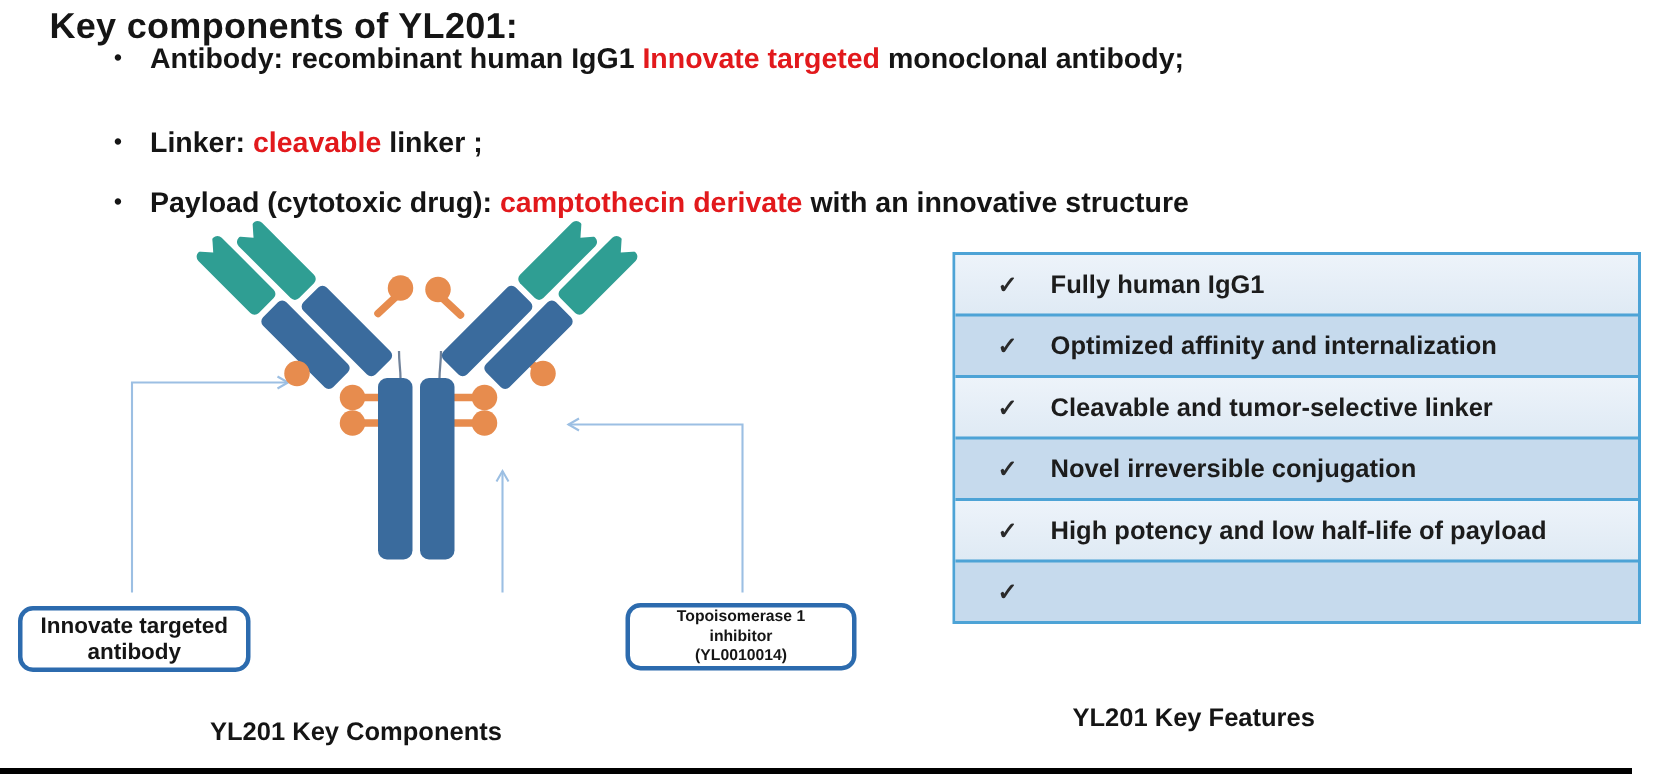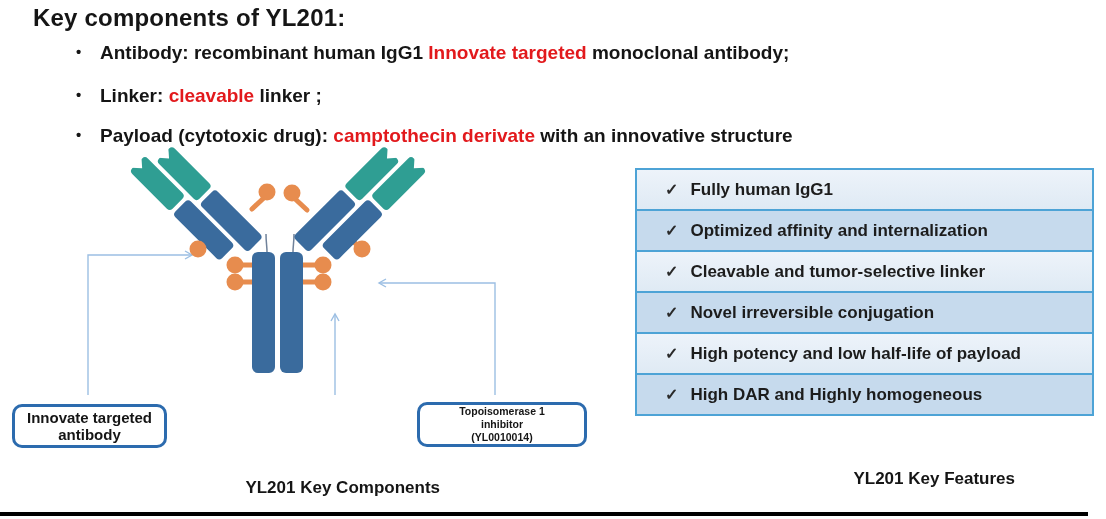--- a/index.html
+++ b/index.html
@@ -6,51 +6,51 @@
   .slide{
     position:relative;width:1106px;height:519px;background:#ffffff;overflow:hidden;
     font-family:"Liberation Sans", sans-serif;color:var(--text-dark,#151515);
   }
   .title{
     position:absolute;left:33px;top:4px;font-size:24px;font-weight:bold;letter-spacing:.2px;
   }
   .bullet{position:absolute;left:76px;font-size:19px;font-weight:bold;white-space:nowrap;}
   .bullet .dot{display:inline-block;width:24px;font-size:15px;vertical-align:2px;}
   .bullet .hl{color:var(--highlight-red,#e2191c);}
-  .b1{top:42px;} .b2{top:85px;} .b3{top:125px;}
+  .b1{top:29px;} .b2{top:85px;} .b3{top:125px;}
 
   .diagram-svg{position:absolute;left:80px;top:140px;}
 
   .label-box{
     position:absolute;background:#ffffff;border:3px solid var(--label-border,#2c6bae);
     border-radius:10px;display:flex;align-items:center;justify-content:center;
     text-align:center;font-weight:bold;white-space:pre-line;box-sizing:border-box;
   }
   .lb-antibody{left:12px;top:404px;width:155px;height:44px;font-size:15px;line-height:1.15;}
   .lb-linker{left:218px;top:406px;width:150px;height:41px;font-size:15px;}
-  .lb-payload{left:417px;top:402px;width:170px;height:45px;font-size:10.5px;line-height:1.22;}
+  .lb-payload{left:417px;top:402px;width:154px;height:45px;font-size:10.5px;line-height:1.22;}
 
-  .caption{position:absolute;text-align:right;font-weight:bold;font-size:17px;}
+  .caption{position:absolute;text-align:left;font-weight:bold;font-size:17px;}
   .cap-components{left:140px;top:478px;width:300px;}
   .cap-features{left:715px;top:469px;width:300px;}
 
   .features-table{
     position:absolute;left:635px;top:168px;width:459px;height:248px;box-sizing:border-box;
     border:2px solid var(--table-border,#4da3d6);display:flex;flex-direction:column;
   }
   .trow{
     flex:1;display:flex;align-items:center;box-sizing:border-box;
     border-top:2px solid var(--table-border,#4da3d6);
     font-size:17px;font-weight:bold;color:#1c1c1c;
   }
   .trow:first-child{border-top:none;}
   .trow:nth-child(odd){background:linear-gradient(var(--row-light,#edf3fa),var(--row-light2,#dfeaf4));}
   .trow:nth-child(even){background:var(--row-dark,#c6daed);}
   .trow .check{margin-left:28px;font-size:16px;color:#2a2a2a;}
-  .trow .ftext{margin-left:12px;}
+  .trow .ftext{margin-left:22px;}
 
   .bottom-rule{position:absolute;left:0;top:512px;width:1088px;height:4px;background:#000;}
 </style>
 </head>
 <body>
 
 <div class="slide">
 
   <div class="title">Key components of YL201:</div>
 
@@ -154,20 +154,19 @@
     <div class="trow">
       <span class="check">✓</span>
       <span class="ftext">Novel irreversible conjugation</span>
     </div>
     <div class="trow">
       <span class="check">✓</span>
       <span class="ftext">High potency and low half-life of payload</span>
     </div>
     <div class="trow">
       <span class="check">✓</span>
-      <span class="ftext">High DAR and Highly homogeneous</span>
     </div>
   </div>
 
   <div class="caption cap-features">YL201 Key Features</div>
 
   <div class="bottom-rule"></div>
 </div>
 
 </body></html>

